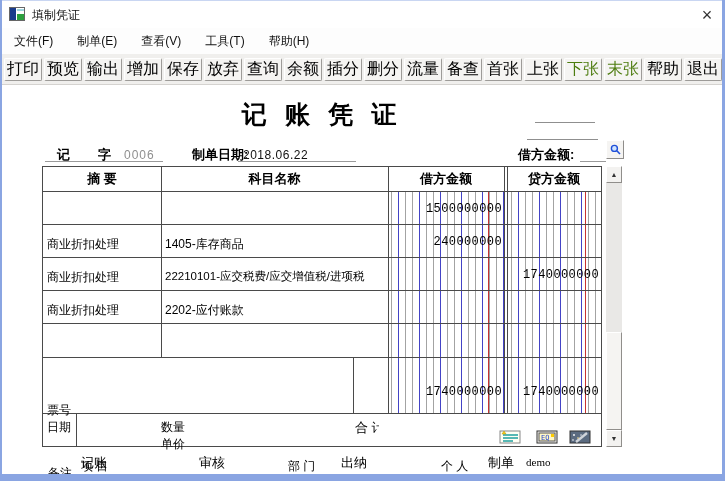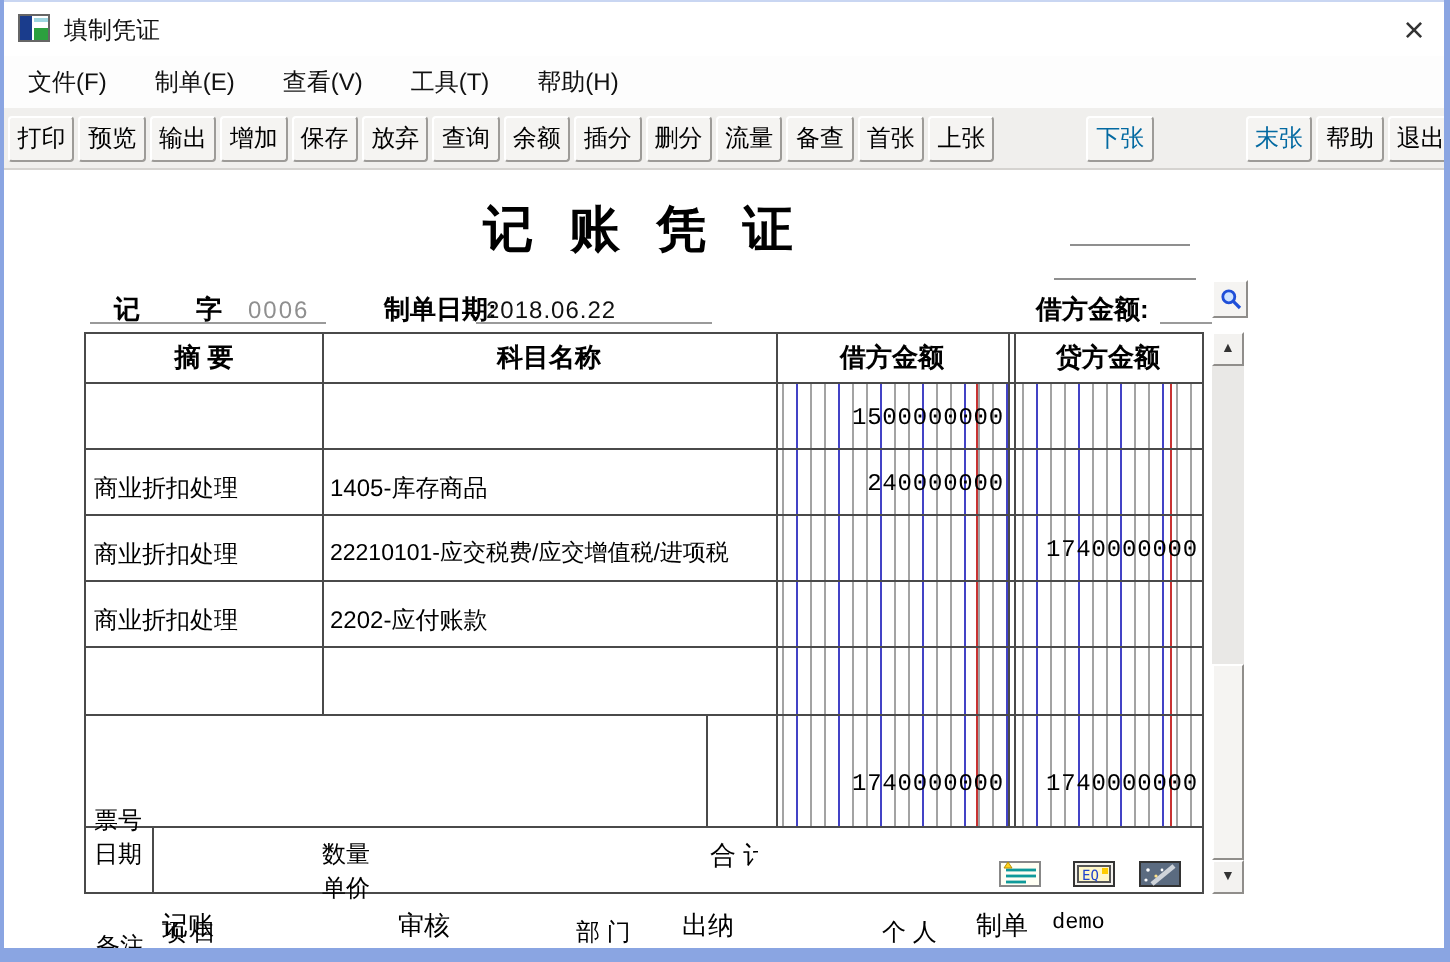--- a/index.html
+++ b/index.html
@@ -22,23 +22,23 @@
               font-size:18px; line-height:22px; color:#333; cursor:default; }
 
   .menubar{ position:absolute; left:0; top:28px; width:725px; height:26px; background:#fdfdfd;
             display:flex; align-items:center; padding-left:6px; }
   .menu-item{ padding:2px 8px; margin-right:8px; color:#111; font-size:12px;text-align:right; }
 
   .toolbar{ position:absolute; left:0; top:54px; width:725px; height:30px; background:#f0efed;
             border-bottom:1px solid #d5d3d0; display:flex; align-items:center; padding-left:4px; }
   .tbtn{ width:36px; height:21px; margin-right:2px; background:#f5f4f2;
          border:1px solid; border-color:#ffffff #9d9b98 #9d9b98 #ffffff; border-radius:2px;
-         font-size:12px; color:#000; display:flex; align-items:center; justify-content:center;
+         font-size:16px; color:#000; display:flex; align-items:center; justify-content:center;
          font-family:"Liberation Sans","DejaVu Sans",sans-serif; }
-  .tbtn.disabled{ color:#0369a1;margin-left:44px; }
+  .tbtn.disabled{ color:#4d7c0f; }
 
   .client{ position:absolute; left:0; top:85px; width:725px; height:389px; background:#fff; }
 
   .vtitle{ position:absolute; left:42px; top:98px; width:560px; text-align:center;
            font-family:"Liberation Serif","DejaVu Serif",serif; font-weight:bold;
            font-size:25px; letter-spacing:6px; color:#000; }
   .hline{ position:absolute; height:1px; background:#8f8f8f; }
 
   .meta-label{ position:absolute; font-size:13px; font-weight:bold; color:#000; }
   .meta-value{ position:absolute; font-size:12px; color:#111; }
@@ -231,19 +231,19 @@
     <div class="sthumb"></div>
     <div class="sbtn" style="top:264px;">
         <span>▼</span>
       </div>
   </div>
 
   <span class="sig" style="left:81px;  top:454px;">记账</span>
   <span class="sig" style="left:199px; top:454px;">审核</span>
   <span class="sig" style="left:341px; top:454px;">出纳</span>
   <span class="sig" style="left:488px; top:454px;">制单</span>
-  <span class="sig sig-mono" style="left:526px; top:456px;">demo</span>
+  <span class="sig sig-mono" style="left:526px; top:456px;font-family:Liberation Serif, serif;">demo</span>
 
   <div class="frame-top"></div>
   <div class="frame-left"></div>
   <div class="frame-right"></div>
   <div class="frame-bottom"></div>
 </div>
 
 </body></html>

